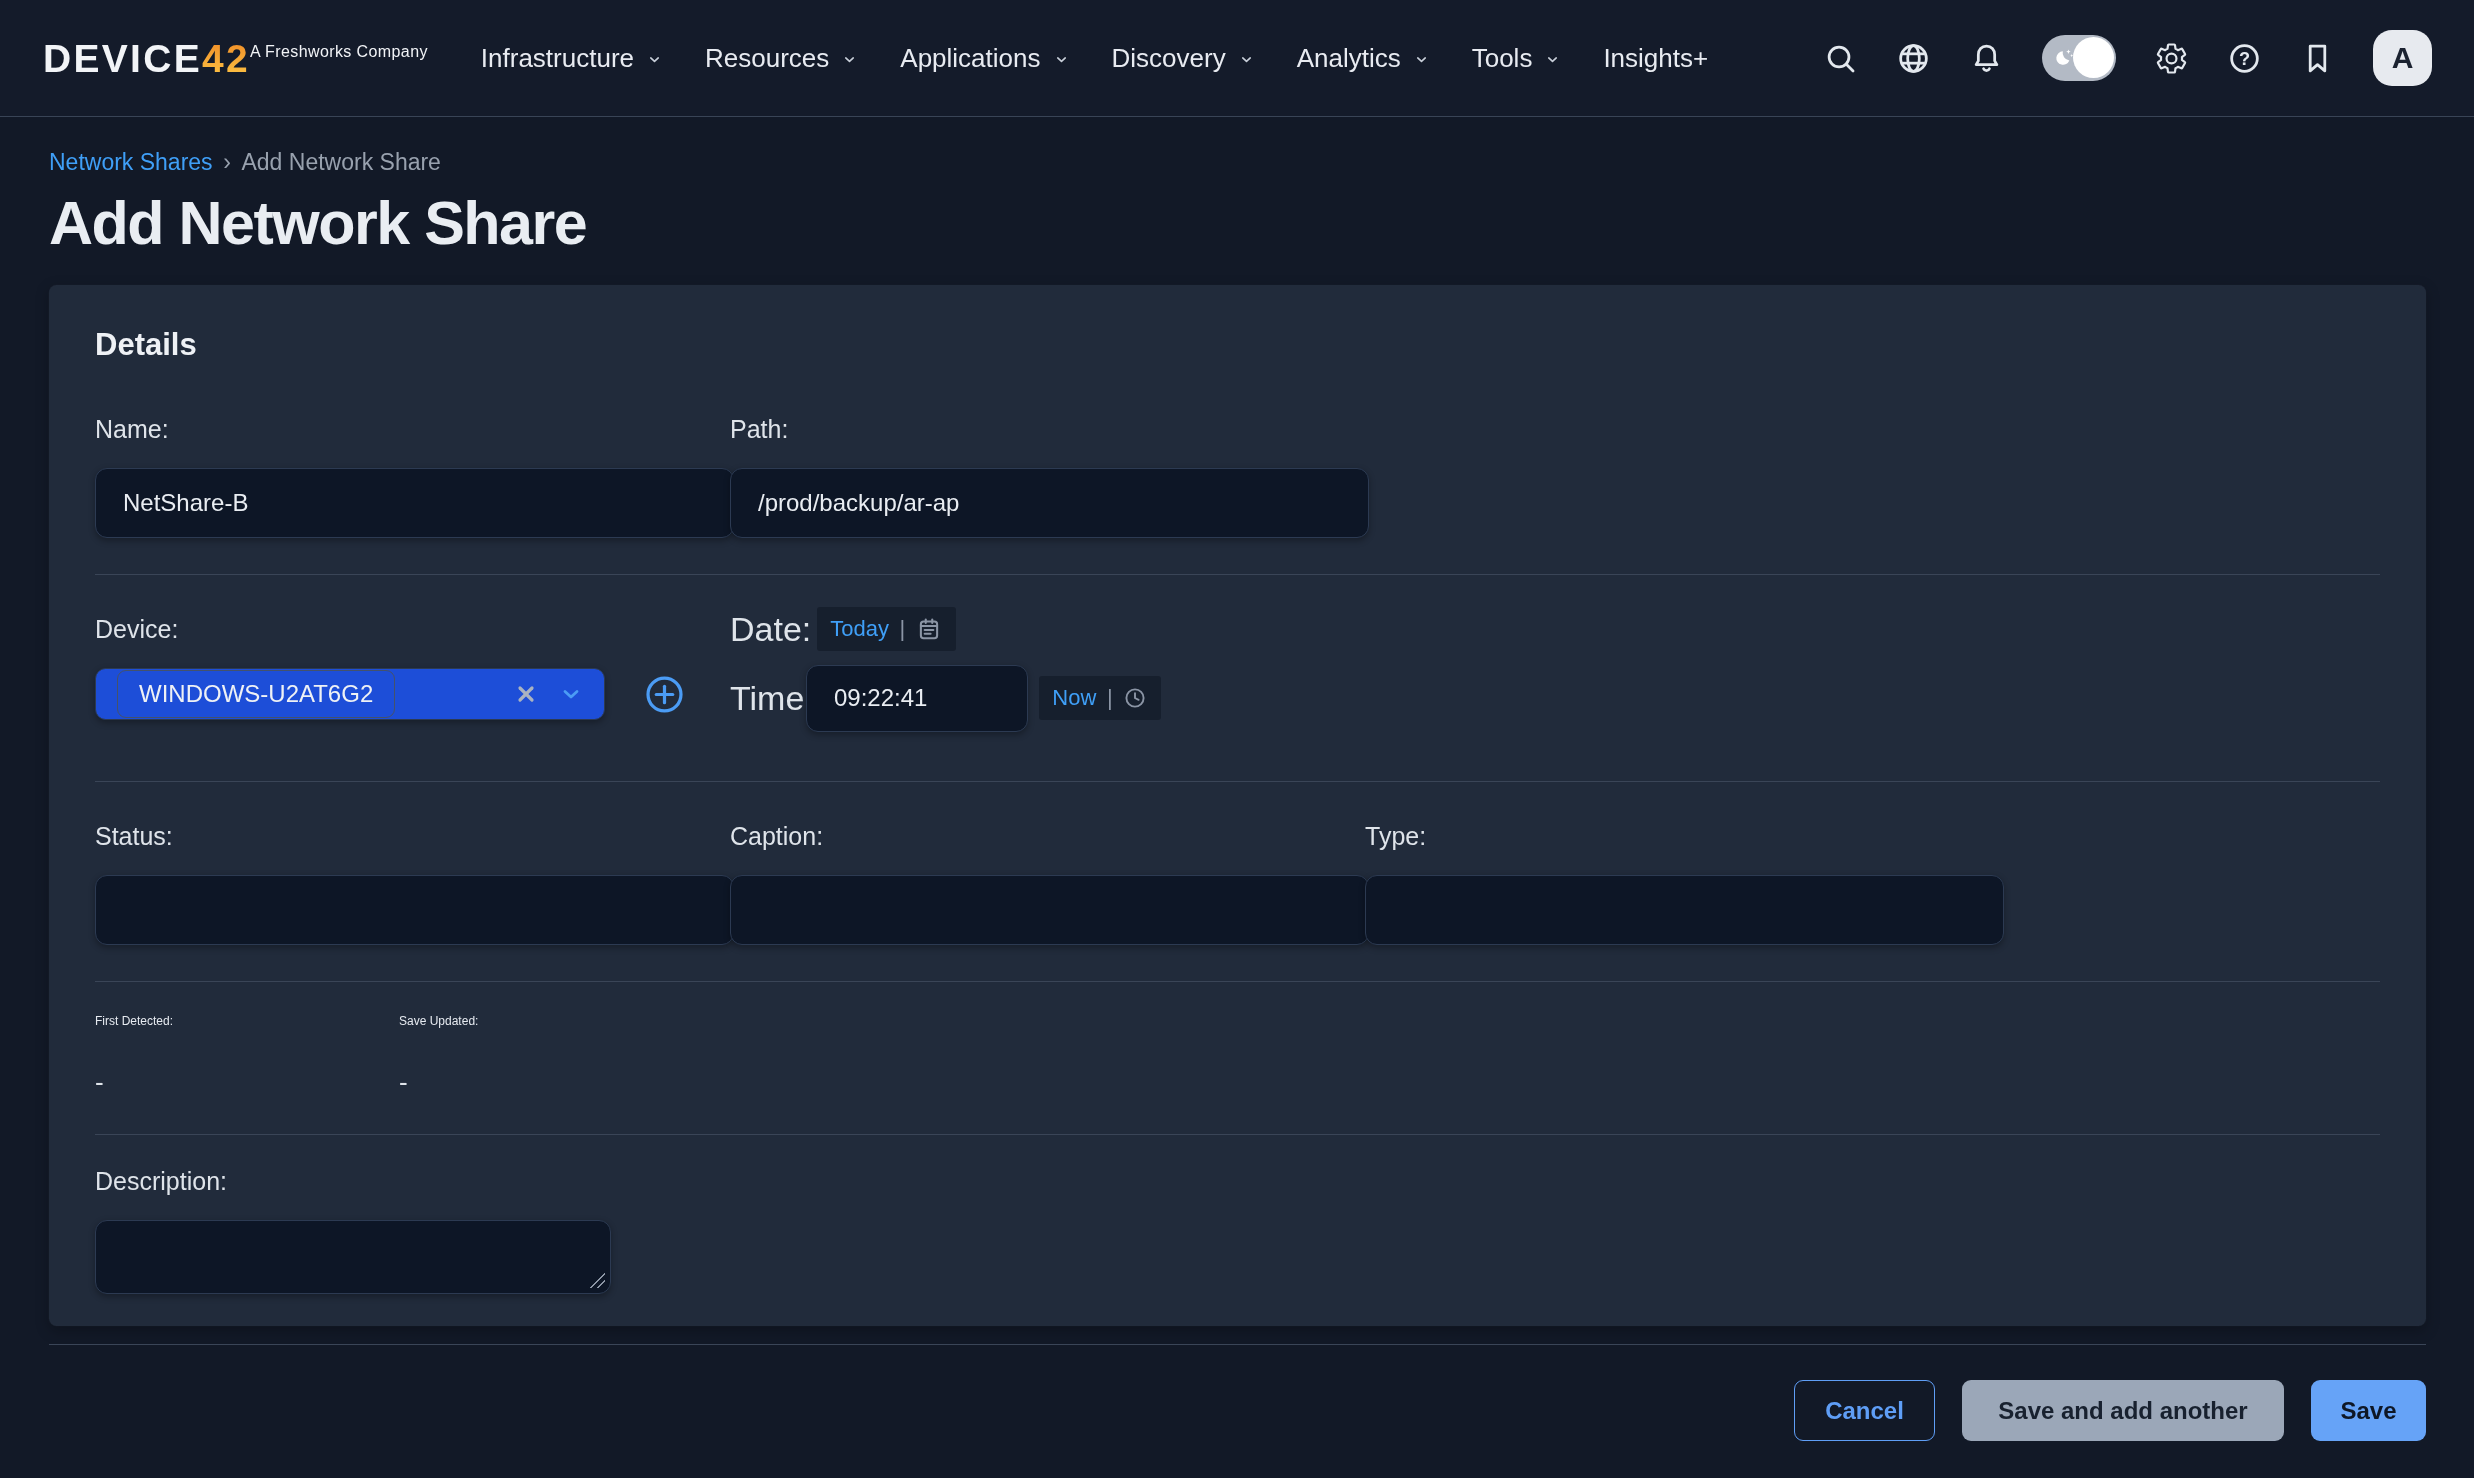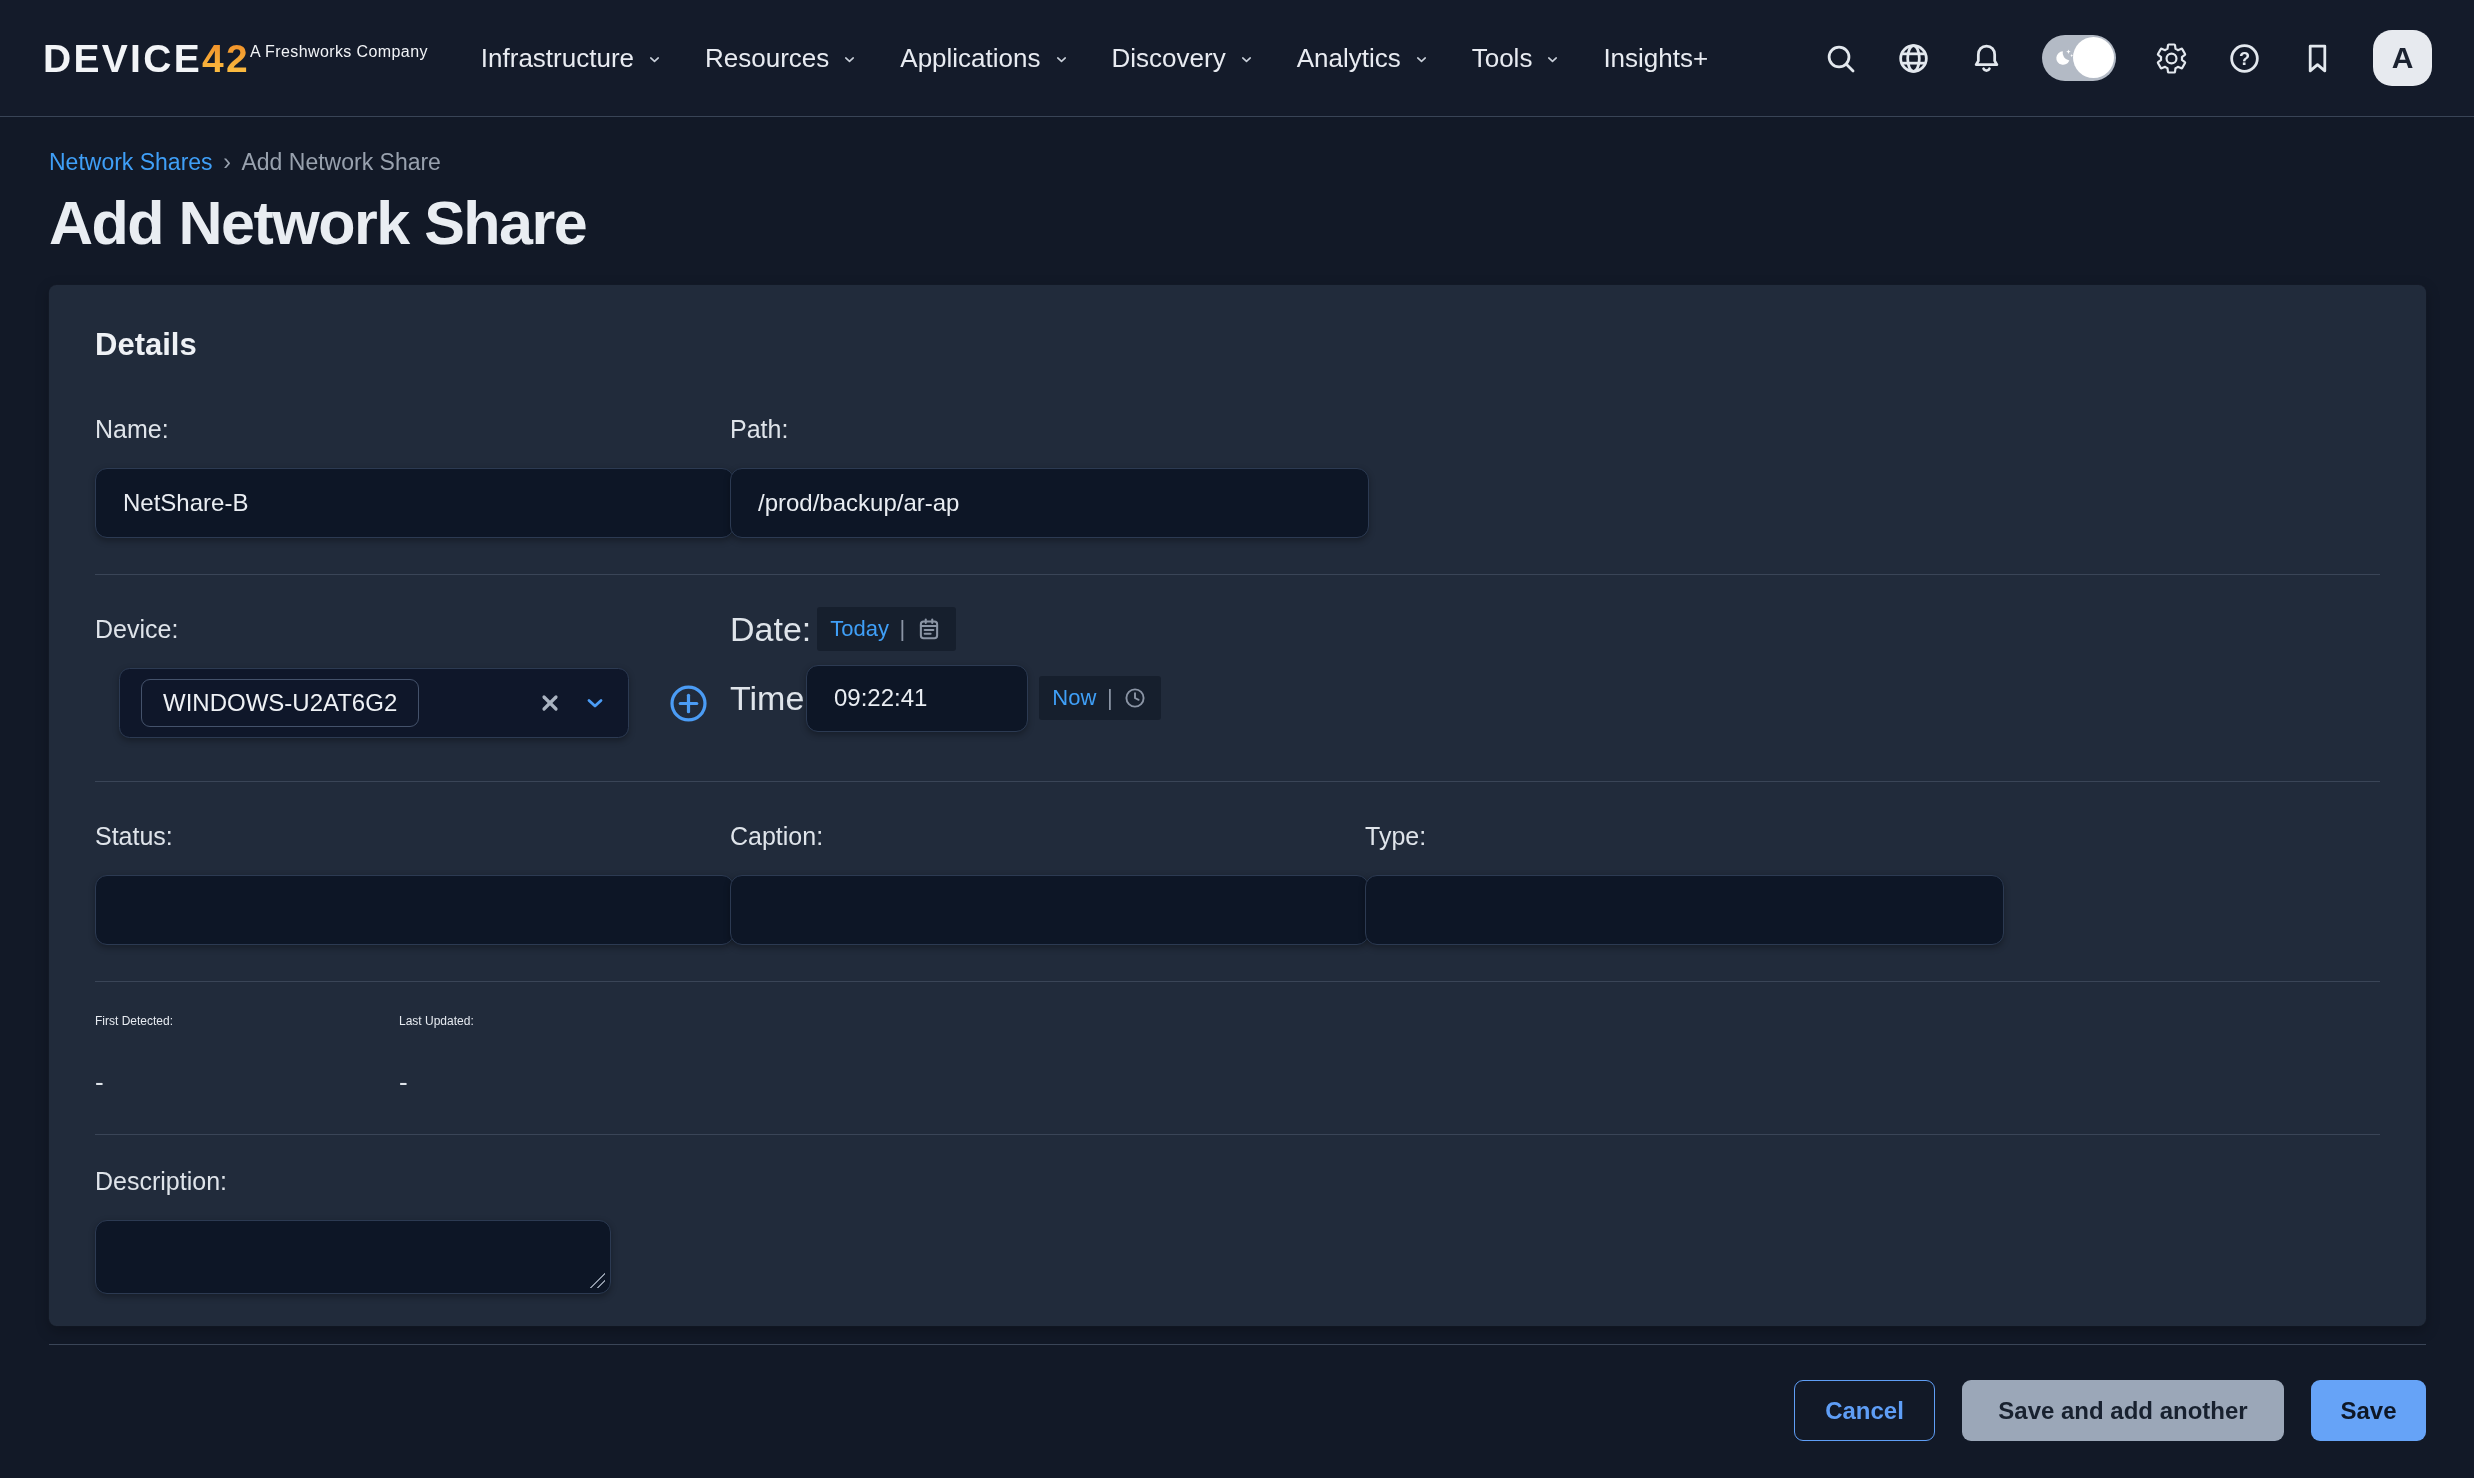--- a/index.html
+++ b/index.html
@@ -73,24 +73,23 @@
     color:#e9edf2; font-size:24px; font-family:"Liberation Sans",sans-serif;
     padding:0 27px; height:70px; width:639px; outline:none;
     box-shadow:0 2.3px 6px rgba(0,0,0,0.3);
   }
 
   .divider { border:none; border-top:1.5px solid #3a4557; margin:36px 0 32px; }
 
   
   .select-row { display:flex; align-items:center; gap:38px; }
   .select {
-    width:510px; height:70px; background:#0f172a; border:1.5px solid #2c3a52; border-radius:10.6px;
+    width:510px; height:52px; background:#1d4ed8; border:1.5px solid #2c3a52; border-radius:10.6px;
     display:flex; align-items:center; padding:0 21px; cursor:pointer;
     box-shadow:0 2.3px 6px rgba(0,0,0,0.3);
-    margin-left:24px;
   }
   .chip {
     border:1.5px solid #44526b; border-radius:9px; padding:9px 21px;
     font-size:24px; color:#eef1f5; margin-right:auto; white-space:nowrap;
   }
   .select .clear { margin-right:21px; display:flex; cursor:pointer; }
   .add-btn { background:none; border:none; padding:0; cursor:pointer; display:flex; }
 
   
   .dt-row { display:flex; align-items:center; margin-bottom:13.7px; }
@@ -338,21 +337,21 @@
     </div>
 
     <hr class="divider">
 
     <div class="meta-row">
       <div class="meta-first">
         <span class="f-label">First Detected:</span>
         <div class="meta-value">-</div>
       </div>
       <div>
-        <span class="f-label">Last Updated:</span>
+        <span class="f-label">Save Updated:</span>
         <div class="meta-value">-</div>
       </div>
     </div>
 
     <hr class="divider">
 
     <div>
       <label class="f-label">Description:</label>
       <div class="ta-wrap">
         <textarea class="text" value="" style=""></textarea>

